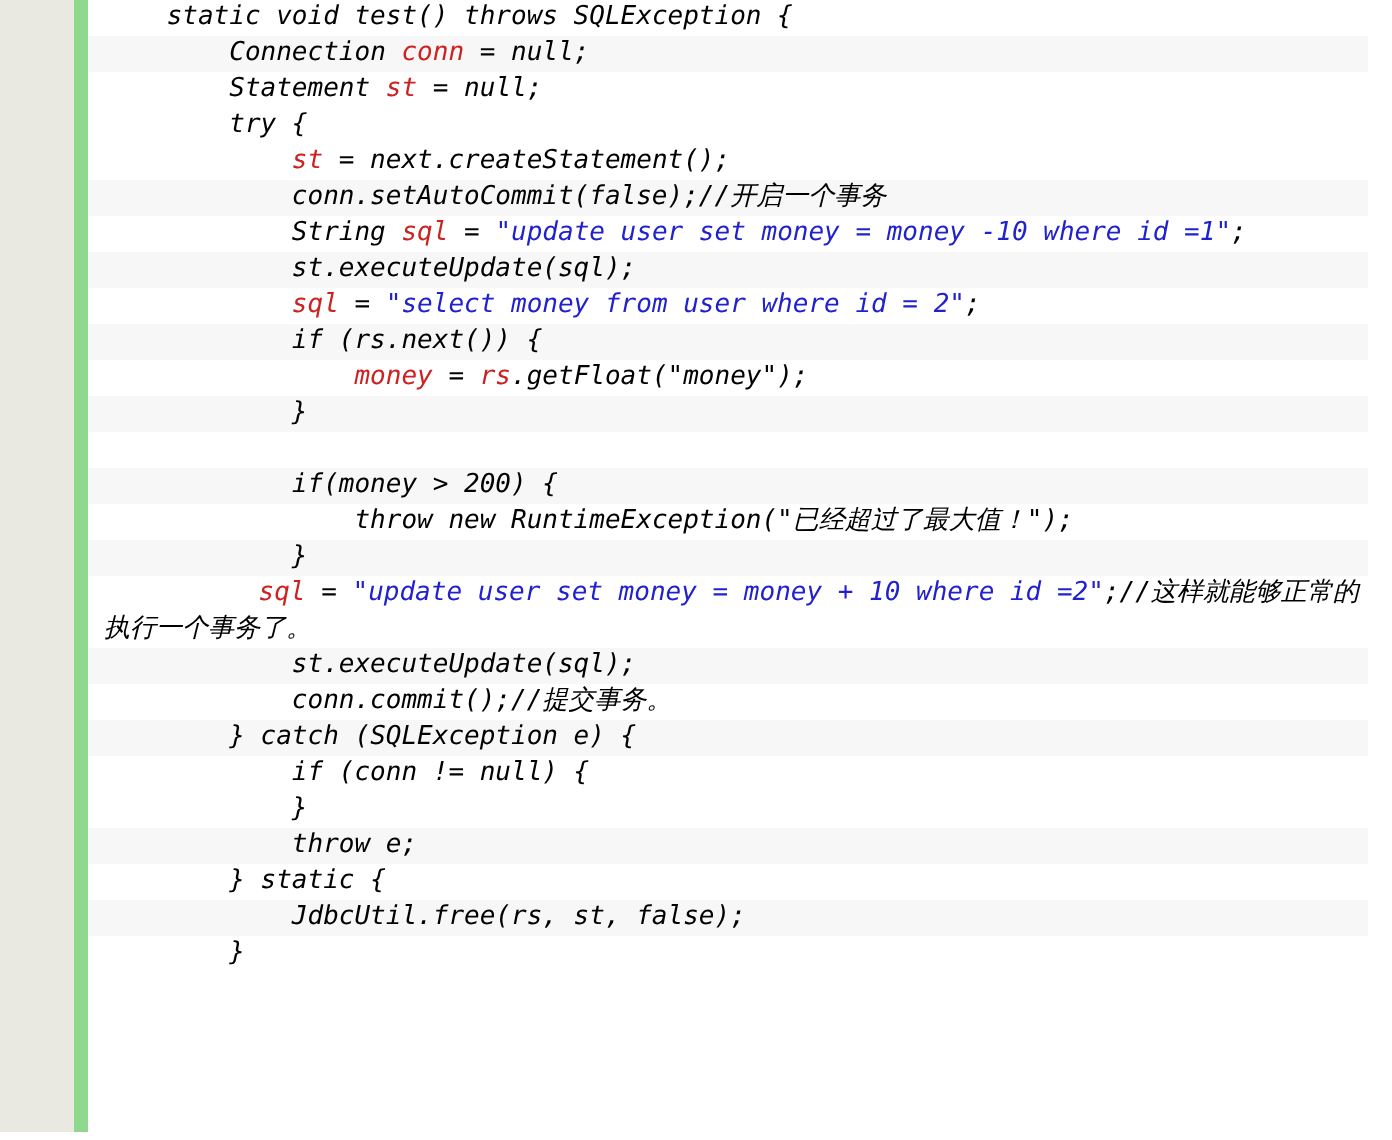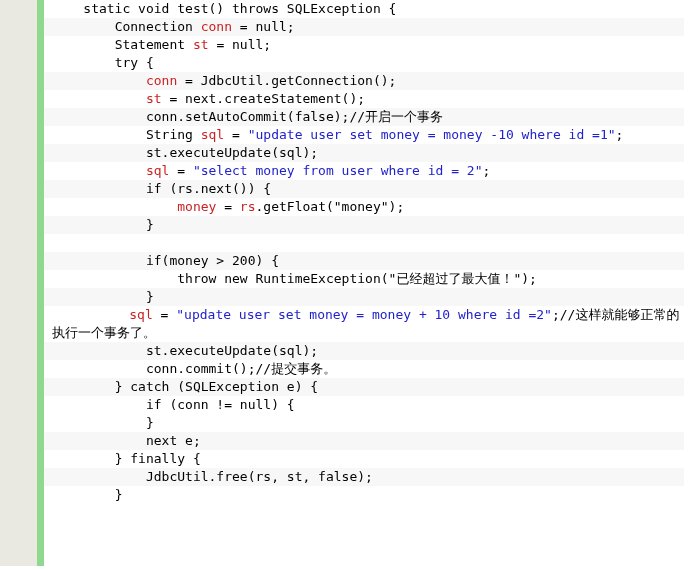--- a/index.html
+++ b/index.html
@@ -10,20 +10,21 @@
   body {
     font-family: "DejaVu Sans Mono", "Liberation Mono", monospace;
   }
 
   #code-viewer {
     position: relative;
     width: 696px;
     height: 566px;
     overflow: hidden;
     background: #ffffff;
+    font-style: italic;
   }
 
   
   .gutter-bg {
     position: absolute;
     left: 0;
     top: 0;
     width: 37px;
     height: 570px;
     background: #e9e9e1;
@@ -125,25 +126,20 @@
       <div class="row">
         <div class="stripe"></div>
         <div class="lineno">03.</div>
         <div class="code"><span class="t-plain">        Statement </span><span class="t-var">st</span><span class="t-plain"> = </span><span class="t-num">null</span><span class="t-plain">;</span></div>
       </div>
       <div class="row">
         <div class="stripe"></div>
         <div class="lineno">05.</div>
         <div class="code"><span class="t-plain">        try {</span></div>
       </div>
-      <div class="row alt">
-        <div class="stripe"></div>
-        <div class="lineno">06.</div>
-        <div class="code"><span class="t-plain">            </span><span class="t-var">conn</span><span class="t-plain"> = JdbcUtil.getConnection();</span></div>
-      </div>
       <div class="row">
         <div class="stripe"></div>
         <div class="lineno">07.</div>
         <div class="code"><span class="t-plain">            </span><span class="t-var">st</span><span class="t-plain"> = next.createStatement();</span></div>
       </div>
       <div class="row alt">
         <div class="stripe"></div>
         <div class="lineno">08.</div>
         <div class="code"><span class="t-plain">            conn.setAutoCommit(false);//开启一个事务</span></div>
       </div>
@@ -223,26 +219,26 @@
         <div class="code"><span class="t-plain">            if (conn != null) {</span></div>
       </div>
       <div class="row">
         <div class="stripe"></div>
         <div class="lineno">27.</div>
         <div class="code"><span class="t-plain">            }</span></div>
       </div>
       <div class="row alt">
         <div class="stripe"></div>
         <div class="lineno">28.</div>
-        <div class="code"><span class="t-plain">            next e;</span></div>
+        <div class="code"><span class="t-plain">            throw e;</span></div>
       </div>
       <div class="row">
         <div class="stripe"></div>
         <div class="lineno">29.</div>
-        <div class="code"><span class="t-plain">        } finally {</span></div>
+        <div class="code"><span class="t-plain">        } static {</span></div>
       </div>
       <div class="row alt">
         <div class="stripe"></div>
         <div class="lineno">30.</div>
         <div class="code"><span class="t-plain">            JdbcUtil.free(rs, st, false);</span></div>
       </div>
       <div class="row">
         <div class="stripe"></div>
         <div class="lineno">31.</div>
         <div class="code"><span class="t-plain">        }</span></div>

